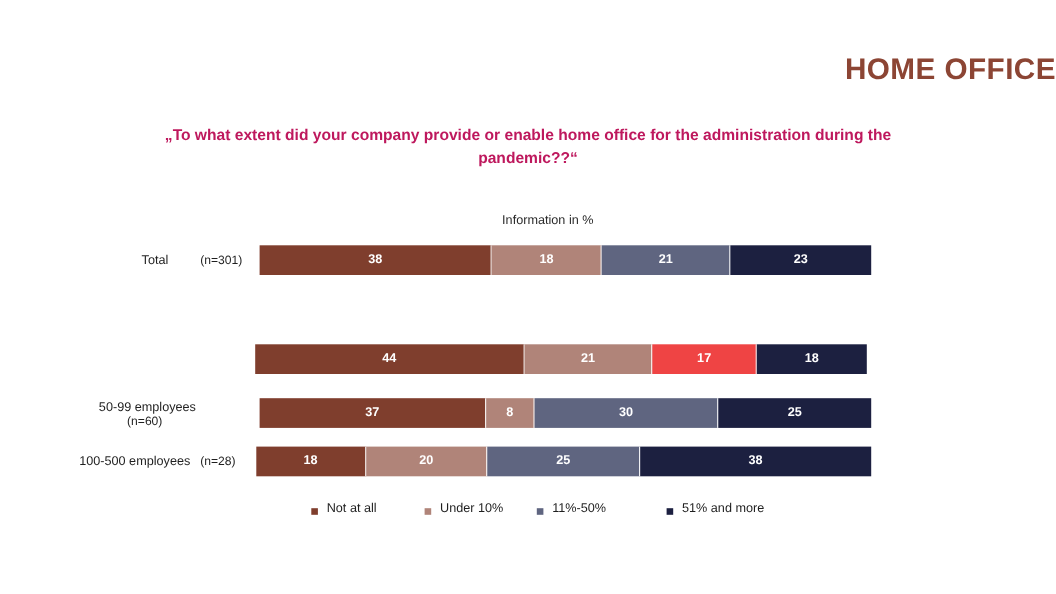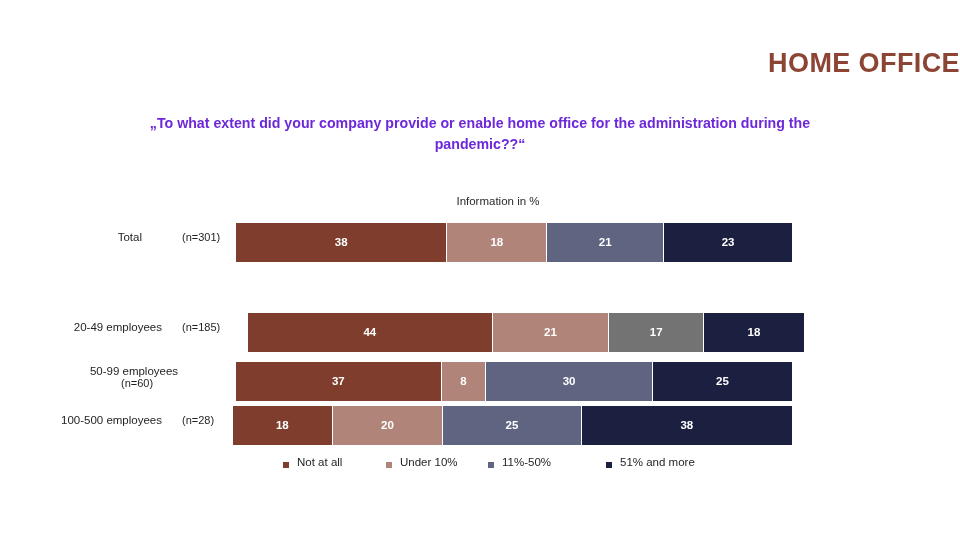--- a/index.html
+++ b/index.html
@@ -32,21 +32,21 @@
   
   .slide-subtitle {
     position: absolute;
     left: 130px;
     top: 113px;
     width: 700px;
     text-align: center;
     font-size: 14.2px;
     font-weight: bold;
     line-height: 1.48;
-    color: #6d28d9;
+    color: #be185d;
   }
 
   
   .axis-note {
     position: absolute;
     left: 398px;
     top: 195px;
     width: 200px;
     text-align: center;
     font-size: 11.5px;
@@ -57,21 +57,21 @@
   .chart {
     position: absolute;
     left: 0;
     top: 0;
     width: 960px;
     height: 540px;
   }
 
   .row {
     position: absolute;
-    height: 39px;
+    height: 27px;
     display: flex;
     align-items: stretch;
   }
 
   .seg {
     position: relative;
     display: flex;
     align-items: center;
     justify-content: center;
     box-sizing: border-box;
@@ -96,21 +96,21 @@
     justify-content: flex-end;
     white-space: nowrap;
   }
   .row-label .cat {
     font-size: 11.5px;
     color: #1f1f1f;
   }
   .row-label .nval {
     font-size: 11px;
     color: #1f1f1f;
-    margin-left: 20px;
+    margin-left: 9px;
     min-width: 46px;
     text-align: left;
   }
 
   
   .legend {
     position: absolute;
     top: 456px;
     left: 283px;
     width: 520px;
@@ -156,32 +156,28 @@
       <div class="seg" style="background: rgb(176, 132, 121); width: 18%;">
         <span class="seg-value">18</span>
       </div>
       <div class="seg" style="background: rgb(95, 101, 128); width: 21%;">
         <span class="seg-value">21</span>
       </div>
       <div class="seg" style="background: rgb(28, 32, 64); width: 23%;">
         <span class="seg-value">23</span>
       </div>
     </div>
-    <div class="row-label" style="left: 40px; top: 313px; width: 188px;">
-      <span class="cat">20-49 employees</span>
-      <span class="nval">(n=185)</span>
-    </div>
-    <div class="row" style="left: 248px; top: 313px; width: 556px;">
+    <div class="row" style="left: 232px; top: 313px; width: 556px;">
       <div class="seg" style="background: rgb(127, 62, 45); width: 44%;">
         <span class="seg-value">44</span>
       </div>
       <div class="seg" style="background: rgb(176, 132, 121); width: 21%;">
         <span class="seg-value">21</span>
       </div>
-      <div class="seg" style="background: #737373; width: 17%;">
+      <div class="seg" style="background: #ef4444; width: 17%;">
         <span class="seg-value">17</span>
       </div>
       <div class="seg" style="background: rgb(28, 32, 64); width: 18%;">
         <span class="seg-value">18</span>
       </div>
     </div>
     <div class="row-label" style="left: 40px; top: 362px; width: 188px; flex-direction: column;">
       <span class="cat">50-99 employees</span>
       <span class="nval">(n=60)</span>
     </div>

